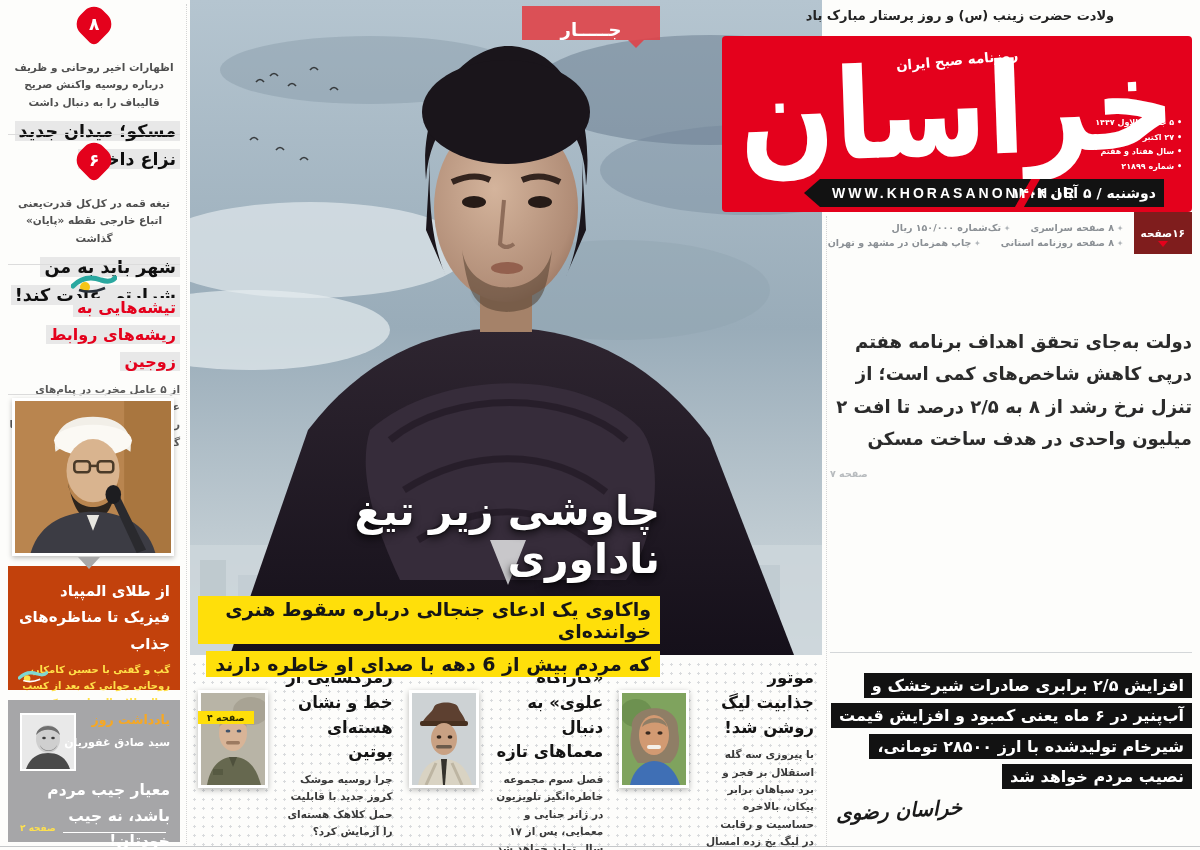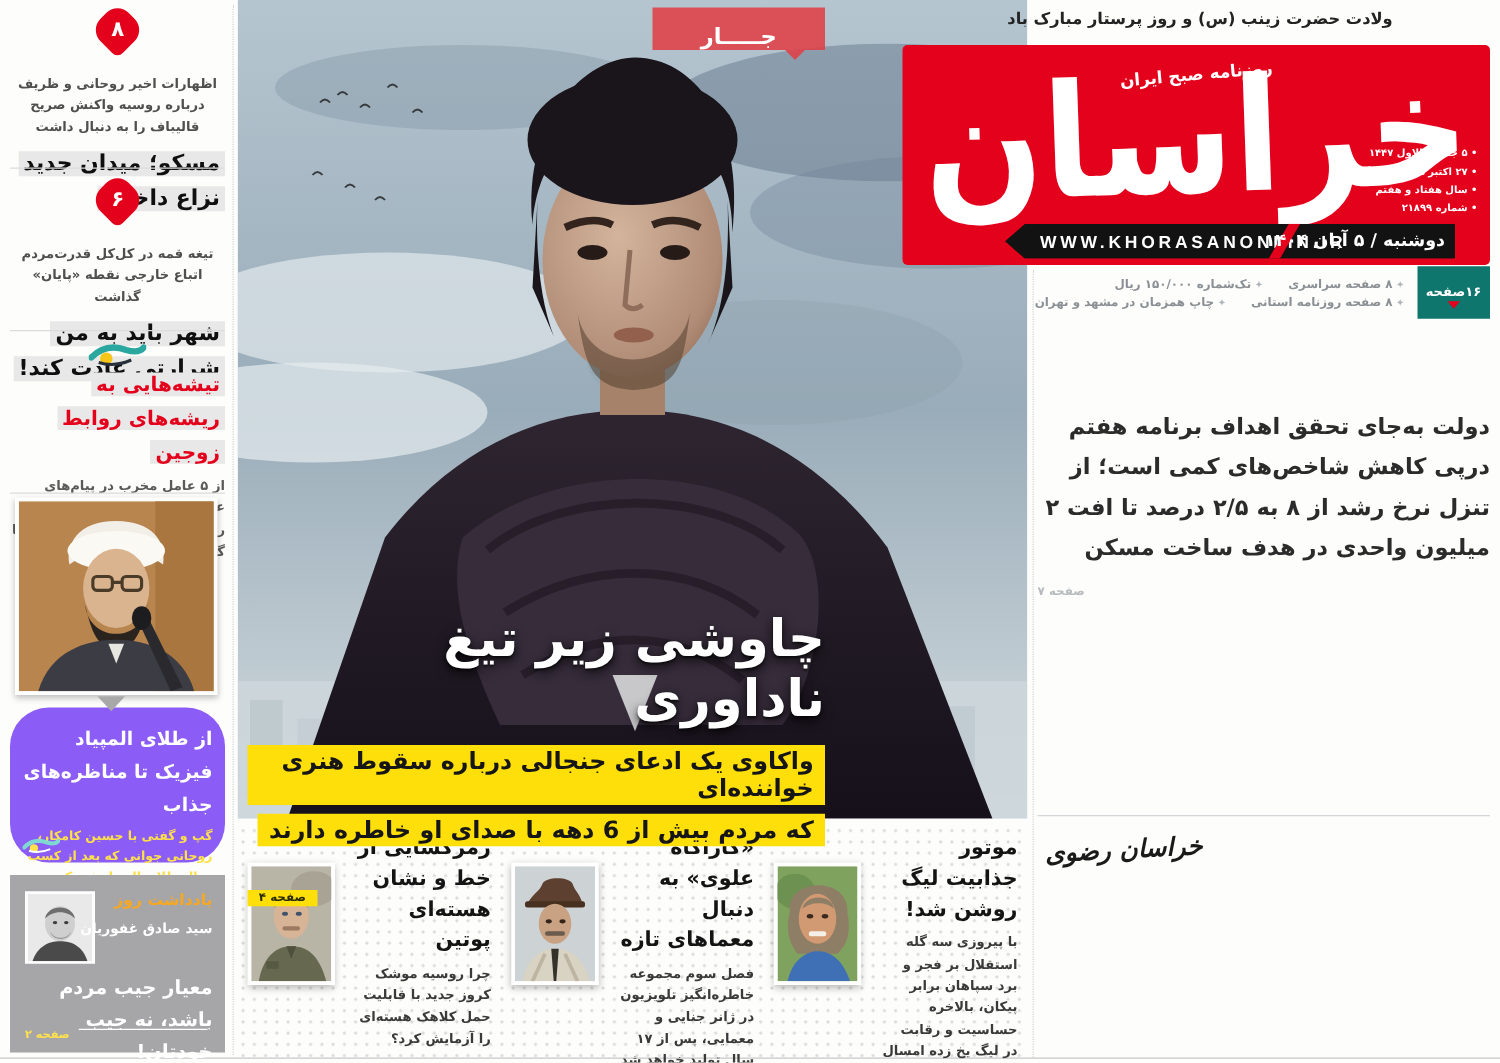--- a/index.html
+++ b/index.html
@@ -31,36 +31,36 @@
   .sb-body{margin-top:5px;font-size:10.5px;font-weight:bold;color:#5a5a5a;
     line-height:1.7;text-align:right;}
   .mini-logo{display:block;margin:0 auto;}
   .sb-photo{position:absolute;left:12px;top:398px;width:162px;height:158px;
     background:#fff;padding:3px;box-shadow:0 2px 5px rgba(0,0,0,.25);box-sizing:border-box;}
   .sb-photo svg{display:block;width:100%;height:100%;}
   .sb-arrow{position:absolute;left:78px;top:557px;width:0;height:0;
     border-left:11px solid transparent;border-right:11px solid transparent;
     border-top:12px solid #a8a8a8;z-index:2;}
   .sb-redbox{position:absolute;left:8px;top:566px;width:172px;height:124px;
-    background:#8b5cf6;box-sizing:border-box;padding:12px 10px 8px;border-radius:31px;}
+    background:#c2410c;box-sizing:border-box;padding:12px 10px 8px;}
   .sb-redbox .rb-head{font-size:15px;font-weight:900;color:#fff;line-height:1.75;text-align:right;}
   .sb-redbox .rb-body{margin-top:5px;font-size:10px;font-weight:bold;color:#ffe049;
     line-height:1.65;text-align:right;}
   .rb-logo{position:absolute;left:10px;bottom:6px;}
   .sb-note{position:absolute;left:8px;top:700px;width:172px;height:142px;
     background:#a6a6a8;box-sizing:border-box;}
   .note-photo{position:absolute;left:12px;top:13px;width:56px;height:58px;
     background:#fff;padding:2px;box-sizing:border-box;}
   .note-photo svg{display:block;width:100%;height:100%;}
   .note-label{position:absolute;right:10px;top:12px;font-size:12.5px;font-weight:900;color:#f7a823;}
   .note-author{position:absolute;right:10px;top:36px;font-size:11px;font-weight:bold;color:#fff;}
   .note-head{position:absolute;right:10px;left:10px;top:78px;font-size:15.5px;
     font-weight:900;color:#fff;line-height:1.65;text-align:right;}
   .note-foot{position:absolute;left:12px;right:14px;bottom:9px;display:flex;
-    direction:ltr;align-items:flex-start;gap:7px;}
+    direction:ltr;align-items:flex-end;gap:7px;}
   .note-foot .pg{font-size:9px;font-weight:900;color:#ffe14d;white-space:nowrap;}
   .note-foot .ln{flex:1;border-top:1.5px solid #fff;}
 
   
   .main-photo{position:absolute;left:190px;top:0;width:632px;height:655px;z-index:1;overflow:hidden;}
   .main-photo svg{display:block;width:100%;height:100%;}
   .ribbon{position:absolute;left:522px;top:6px;width:138px;height:34px;z-index:6;
     background:rgba(224,64,70,.88);color:#fff;font-size:18px;font-weight:900;
     display:flex;align-items:flex-end;justify-content:center;letter-spacing:2px;}
   .ribbon:after{content:"";position:absolute;right:16px;top:100%;
@@ -92,21 +92,21 @@
     color:#fff;font-size:14px;font-weight:bold;letter-spacing:3px;direction:ltr;
     font-family:"Liberation Sans", sans-serif;}
   .bar-slash{position:absolute;right:132px;top:-5px;bottom:-5px;width:9px;
     background:#e4011c;transform:skewX(-30deg);}
   .bar-date{position:absolute;right:8px;top:0;bottom:0;display:flex;align-items:center;
     color:#fff;font-size:14px;font-weight:900;}
 
   .infobar{position:absolute;left:830px;top:220px;width:362px;display:flex;
     gap:10px;align-items:flex-start;}
   .pages-badge-wrap{position:relative;margin-top:2px;}
-  .pages-badge{background:#0f766e;color:#fff;font-size:10.5px;font-weight:900;padding:15px 7px;}
+  .pages-badge{background:#7f1d1d;color:#fff;font-size:10.5px;font-weight:900;padding:15px 7px;}
   .pages-ptr{position:absolute;left:50%;margin-left:-5px;top:100%;width:0;height:0;
     border:5px solid transparent;border-top:6px solid #e4011c;}
   .info-rows{flex:1;display:flex;flex-direction:column;gap:4px;padding-top:2px;}
   .info-row{display:flex;gap:20px;}
   .info-item{font-size:9.5px;color:#8b9095;font-weight:bold;white-space:nowrap;}
   .info-item:before{content:"✦ ";color:#b0b5b9;font-size:8px;}
 
   .lead{position:absolute;left:830px;top:290px;width:362px;}
   .lead-head{font-size:52px;font-weight:900;color:#101010;line-height:1.5;
     text-align:right;letter-spacing:-2px;}
@@ -243,20 +243,21 @@
 </div>
 
 <div class="lead">
   <div class="lead-sum">دولت به‌جای تحقق اهداف برنامه هفتم درپی کاهش شاخص‌های کمی است؛ از تنزل نرخ رشد از ۸ به ۲/۵ درصد تا افت ۲ میلیون واحدی در هدف ساخت مسکن</div>
   <div class="lead-ref">صفحه ۷</div>
 </div>
 
 <div class="col-rule"></div>
 
 <div class="dairy">
+  <div class="dairy-sub"><span>افزایش ۲/۵ برابری صادرات شیرخشک و آب‌پنیر در ۶ ماه یعنی کمبود و افزایش قیمت شیرخام تولیدشده با ارز ۲۸۵۰۰ تومانی، نصیب مردم خواهد شد</span></div>
   <div class="dairy-sig">خراسان رضوی</div>
 </div>
 
 <div class="bstrip">
 
   <div class="bitem">
     <div class="bi-photo">
       <svg viewBox="0 0 64 92" preserveAspectRatio="none">
         <rect width="64" height="92" fill="#7fa35e"></rect>
         <ellipse cx="14" cy="20" rx="16" ry="14" fill="#6d9150"></ellipse>
@@ -321,21 +322,21 @@
   </div>
   <div class="sb-kicker">اظهارات اخیر روحانی و ظریف درباره روسیه واکنش صریح قالیباف را به دنبال داشت</div>
   <div class="sb-head"><span class="hl">مسکو؛ میدان جدید نزاع داخلی</span></div>
 </div>
 <div class="sb-div" style="top:134px;"></div>
 
 <div class="sb" style="top:142px;">
   <div class="diamond">
     <span>۶</span>
   </div>
-  <div class="sb-kicker">تیغه قمه در کل‌کل قدرت‌مردم اتباع خارجی نقطه «پایان» گذاشت</div>
+  <div class="sb-kicker">تیغه قمه در کل‌کل قدرت‌یعنی اتباع خارجی نقطه «پایان» گذاشت</div>
   <div class="sb-head"><span class="hl">شهر باید به من شرارتی عادت کند!</span></div>
 </div>
 <div class="sb-div" style="top:264px;"></div>
 
 <div class="sb" style="top:272px;">
   <svg class="mini-logo" width="46" height="22" viewBox="0 0 46 22">
     <path d="M2 14 Q14 2 30 8 Q40 11 44 6" stroke="#2aa8a0" stroke-width="5" fill="none" stroke-linecap="round"></path>
     <circle cx="14" cy="15" r="5" fill="#f5c518"></circle>
     <path d="M8 18 Q20 22 34 16" stroke="#28303a" stroke-width="2.5" fill="none"></path>
   </svg>

